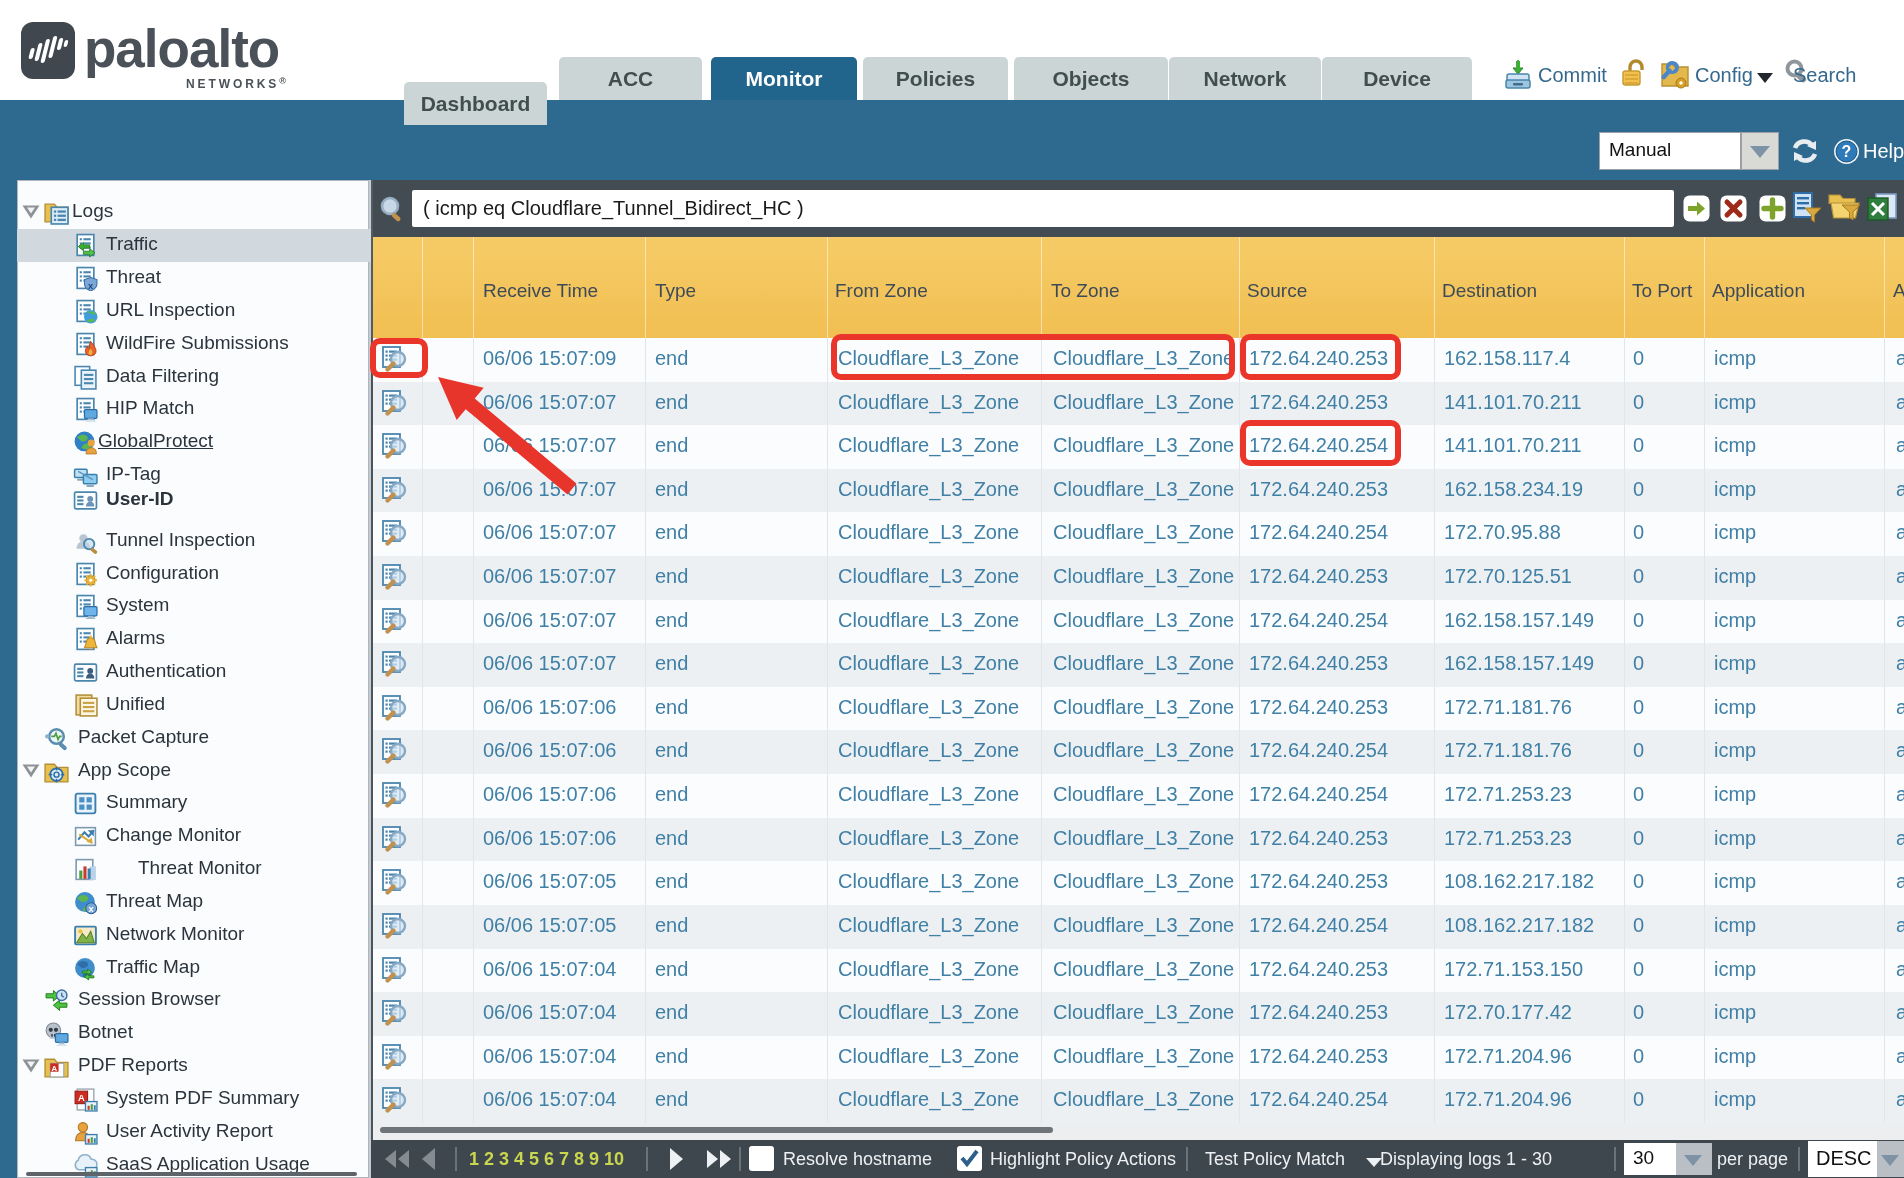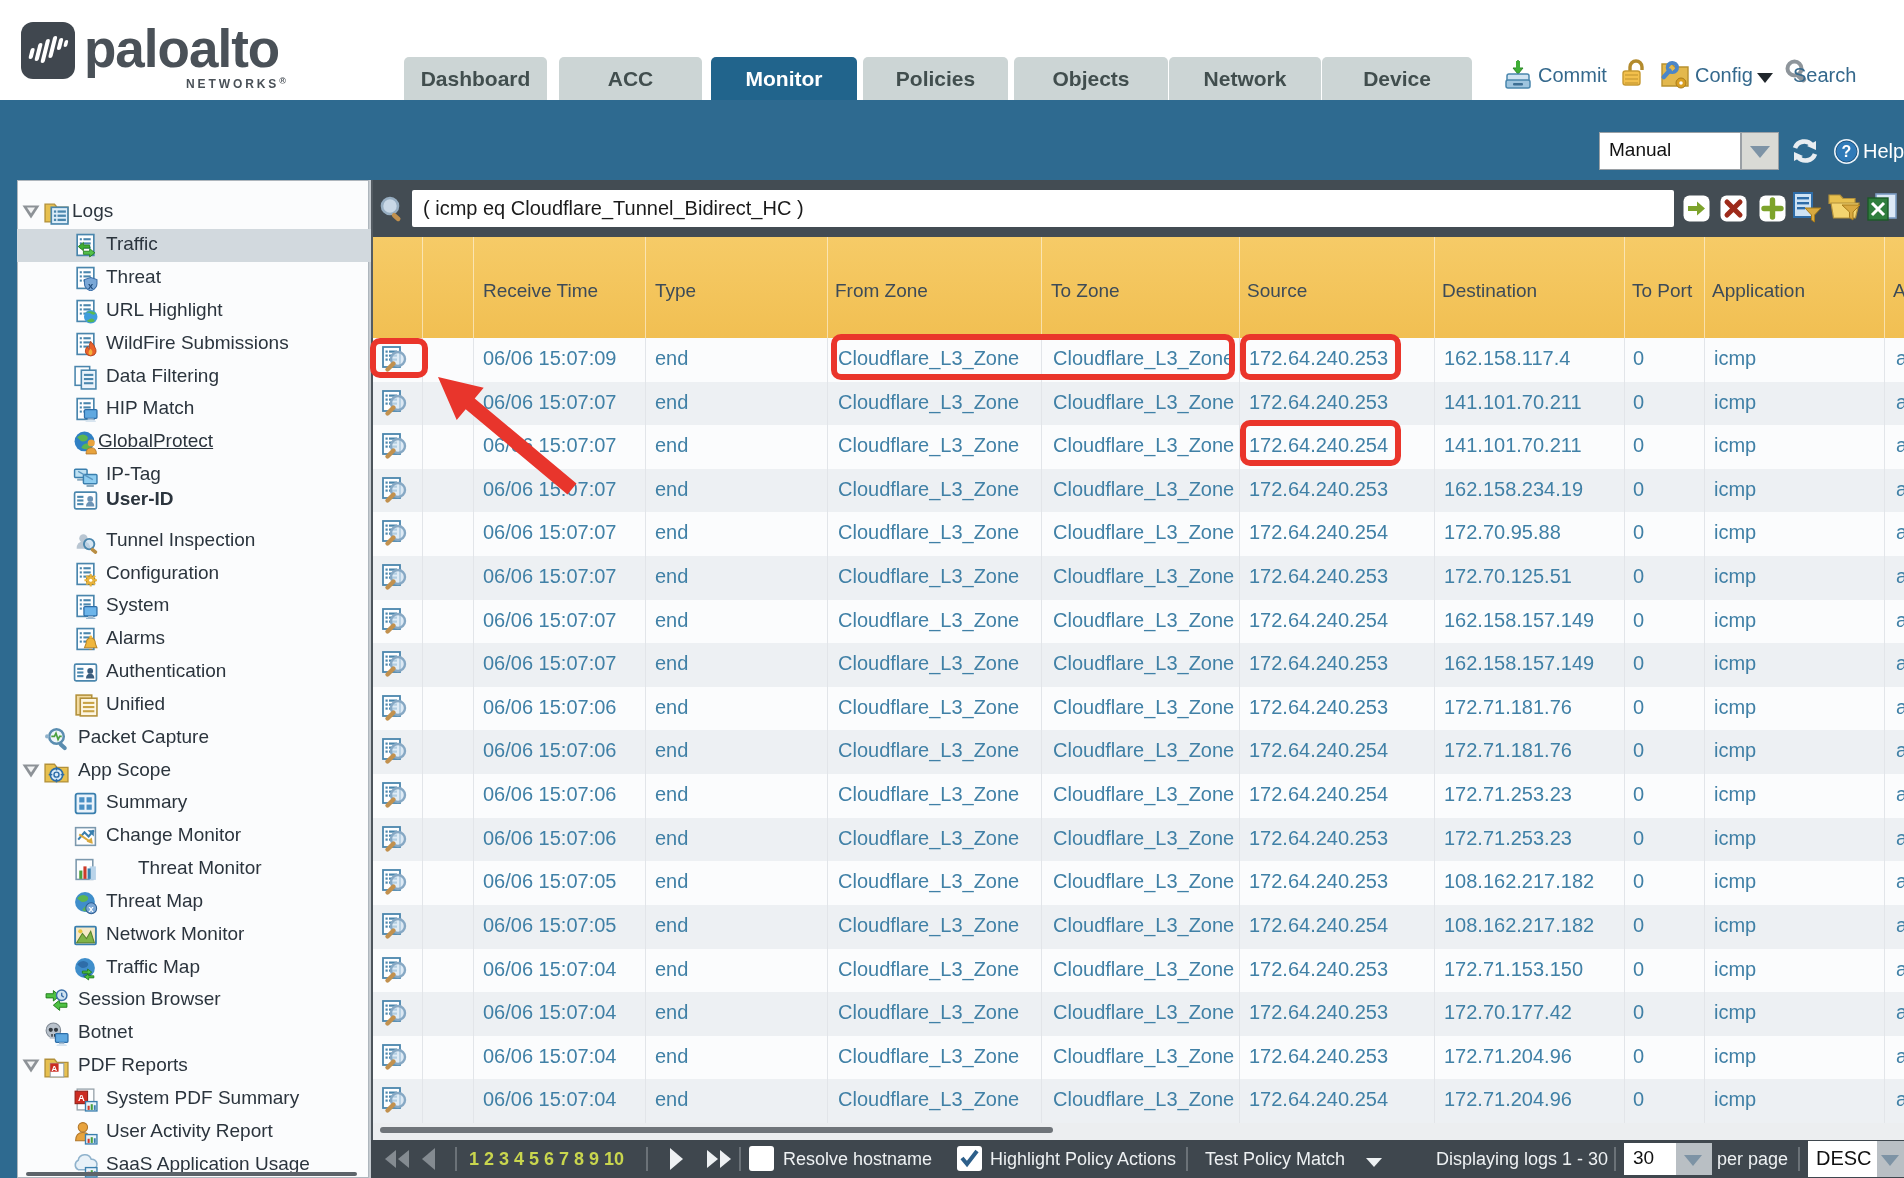--- a/index.html
+++ b/index.html
@@ -28,21 +28,21 @@
 <rect x="-18" y="-4" width="4.1" height="11" rx="2"></rect>
 <rect x="-11.5" y="-9" width="4.1" height="18" rx="2"></rect>
 <rect x="-5" y="-13" width="4.1" height="24" rx="2"></rect>
 <rect x="1.5" y="-16" width="4.1" height="22" rx="2"></rect>
 <rect x="8" y="-14" width="4.1" height="12" rx="2"></rect>
 <rect x="14" y="-12" width="3.6" height="7" rx="1.8"></rect>
 </g>
   </svg>
 <div class="a" style="left:84px;top:18px;font-size:53px;font-weight:bold;color:#4a5158;letter-spacing:-1px;">paloalto</div>
 <div class="a" style="left:186px;top:76px;font-size:12px;font-weight:bold;color:#4a5158;letter-spacing:2.9px;">NETWORKS<span style="font-size:9px;vertical-align:4px;">®</span></div>
-<div class="tab" style="left:404px;width:143px;">Dashboard</div>
+<div class="tab" style="left:404px;width:143px;margin-top:25px;">Dashboard</div>
 <div class="tab" style="left:559px;width:143px;">ACC</div>
 <div class="tab on" style="left:711px;width:146px;">Monitor</div>
 <div class="tab" style="left:863px;width:145px;">Policies</div>
 <div class="tab" style="left:1014px;width:154px;">Objects</div>
 <div class="tab" style="left:1169px;width:152px;">Network</div>
 <div class="tab" style="left:1322px;width:150px;">Device</div>
 <svg class="hicon" style="left:1504px;" width="28" height="30" viewBox="0 0 28 30">
 <polygon points="14,0 14,8 9,8 14,14 19,8 14,8 14,0" fill="#3fae36" stroke="#2c8726" stroke-width="1"></polygon>
 <rect x="12" y="1" width="4" height="9" fill="#3fae36"></rect>
 <rect x="3" y="14" width="22" height="9" rx="2" fill="#cfe3f2" stroke="#4a86ad" stroke-width="1.5"></rect>
@@ -153,21 +153,21 @@
         <rect x="10" y="5" width="7" height="2"></rect>
         <rect x="6.5" y="9" width="2" height="2"></rect>
         <rect x="10" y="9" width="7" height="2"></rect>
         <rect x="6.5" y="13" width="2" height="2"></rect>
         <rect x="10" y="13" width="7" height="2"></rect>
       </g>
       <circle cx="17" cy="17" r="6.5" fill="#3f9ddd"></circle>
       <path d="M12 14 a6.5 6.5 0 0 1 10 0 q-2.5 2 -5 0 q-2.5 -2 -5 0z" fill="#59b84f"></path>
       <path d="M13 21 q4 2.5 8 0 q-2 -3 -4 -2 q-2 1 -4 2z" fill="#59b84f"></path>
     </svg>
-<div class="ttxt" style="left:89px;">URL Highlight</div>
+<div class="ttxt" style="left:89px;">URL Inspection</div>
 </div>
 <div class="trow" style="top:328px;">
 <svg class="a" style="left:56px;top:4px;" width="25" height="25" viewBox="0 0 24 24">
       <rect x="4" y="1.5" width="16" height="20" fill="#fdfeff" stroke="#4a86ad" stroke-width="1.6"></rect>
       <g fill="#4a86ad">
         <rect x="6.5" y="5" width="2" height="2"></rect>
         <rect x="10" y="5" width="7" height="2"></rect>
         <rect x="6.5" y="9" width="2" height="2"></rect>
         <rect x="10" y="9" width="7" height="2"></rect>
         <rect x="6.5" y="13" width="2" height="2"></rect>
@@ -993,21 +993,21 @@
 <div class="a" style="left:749px;top:1146px;width:25px;height:25px;background:#fff;border-radius:3px;"></div>
 <div class="bbtxt" style="left:783px;top:1149px;">Resolve hostname</div>
 <div class="a" style="left:957px;top:1146px;width:25px;height:25px;background:#fff;border-radius:3px;"></div>
 <svg class="a" style="left:957px;top:1146px;" width="25" height="25" viewBox="0 0 25 25">
 <path d="M5 12 L10 18 L20 5" fill="none" stroke="#2d5f8a" stroke-width="4"></path>
 </svg>
 <div class="bbtxt" style="left:990px;top:1149px;">Highlight Policy Actions</div>
 <div class="bbsep" style="left:1186px;"></div>
 <div class="bbtxt" style="left:1205px;top:1149px;">Test Policy Match</div>
 <div class="a" style="left:1366px;top:1158px;width:0;height:0;border-left:8px solid transparent;border-right:8px solid transparent;border-top:9px solid #eef1f3;"></div>
-<div class="bbtxt" style="left:1436px;top:1149px;">Displaying logs 1 - 30</div>
+<div class="bbtxt" style="left:1380px;top:1149px;">Displaying logs 1 - 30</div>
 <div class="bbsep" style="left:1614px;"></div>
 <div class="a" style="left:1624px;top:1143px;width:52px;height:32px;background:#fff;box-sizing:border-box;"></div>
 <div class="a" style="left:1633px;top:1147px;font-size:19px;color:#111;">30</div>
 <div class="a" style="left:1676px;top:1143px;width:36px;height:32px;background:#b9bfc4;box-sizing:border-box;"></div>
 <div class="a" style="left:1684px;top:1155px;width:0;height:0;border-left:9px solid transparent;border-right:9px solid transparent;border-top:11px solid #7d93a5;"></div>
 <div class="bbtxt" style="left:1717px;top:1149px;">per page</div>
 <div class="bbsep" style="left:1798px;"></div>
 <div class="a" style="left:1808px;top:1141px;width:69px;height:36px;background:#fff;box-sizing:border-box;"></div>
 <div class="a" style="left:1816px;top:1147px;font-size:20px;color:#111;">DESC</div>
 <div class="a" style="left:1877px;top:1141px;width:27px;height:36px;background:#b9bfc4;box-sizing:border-box;"></div>

